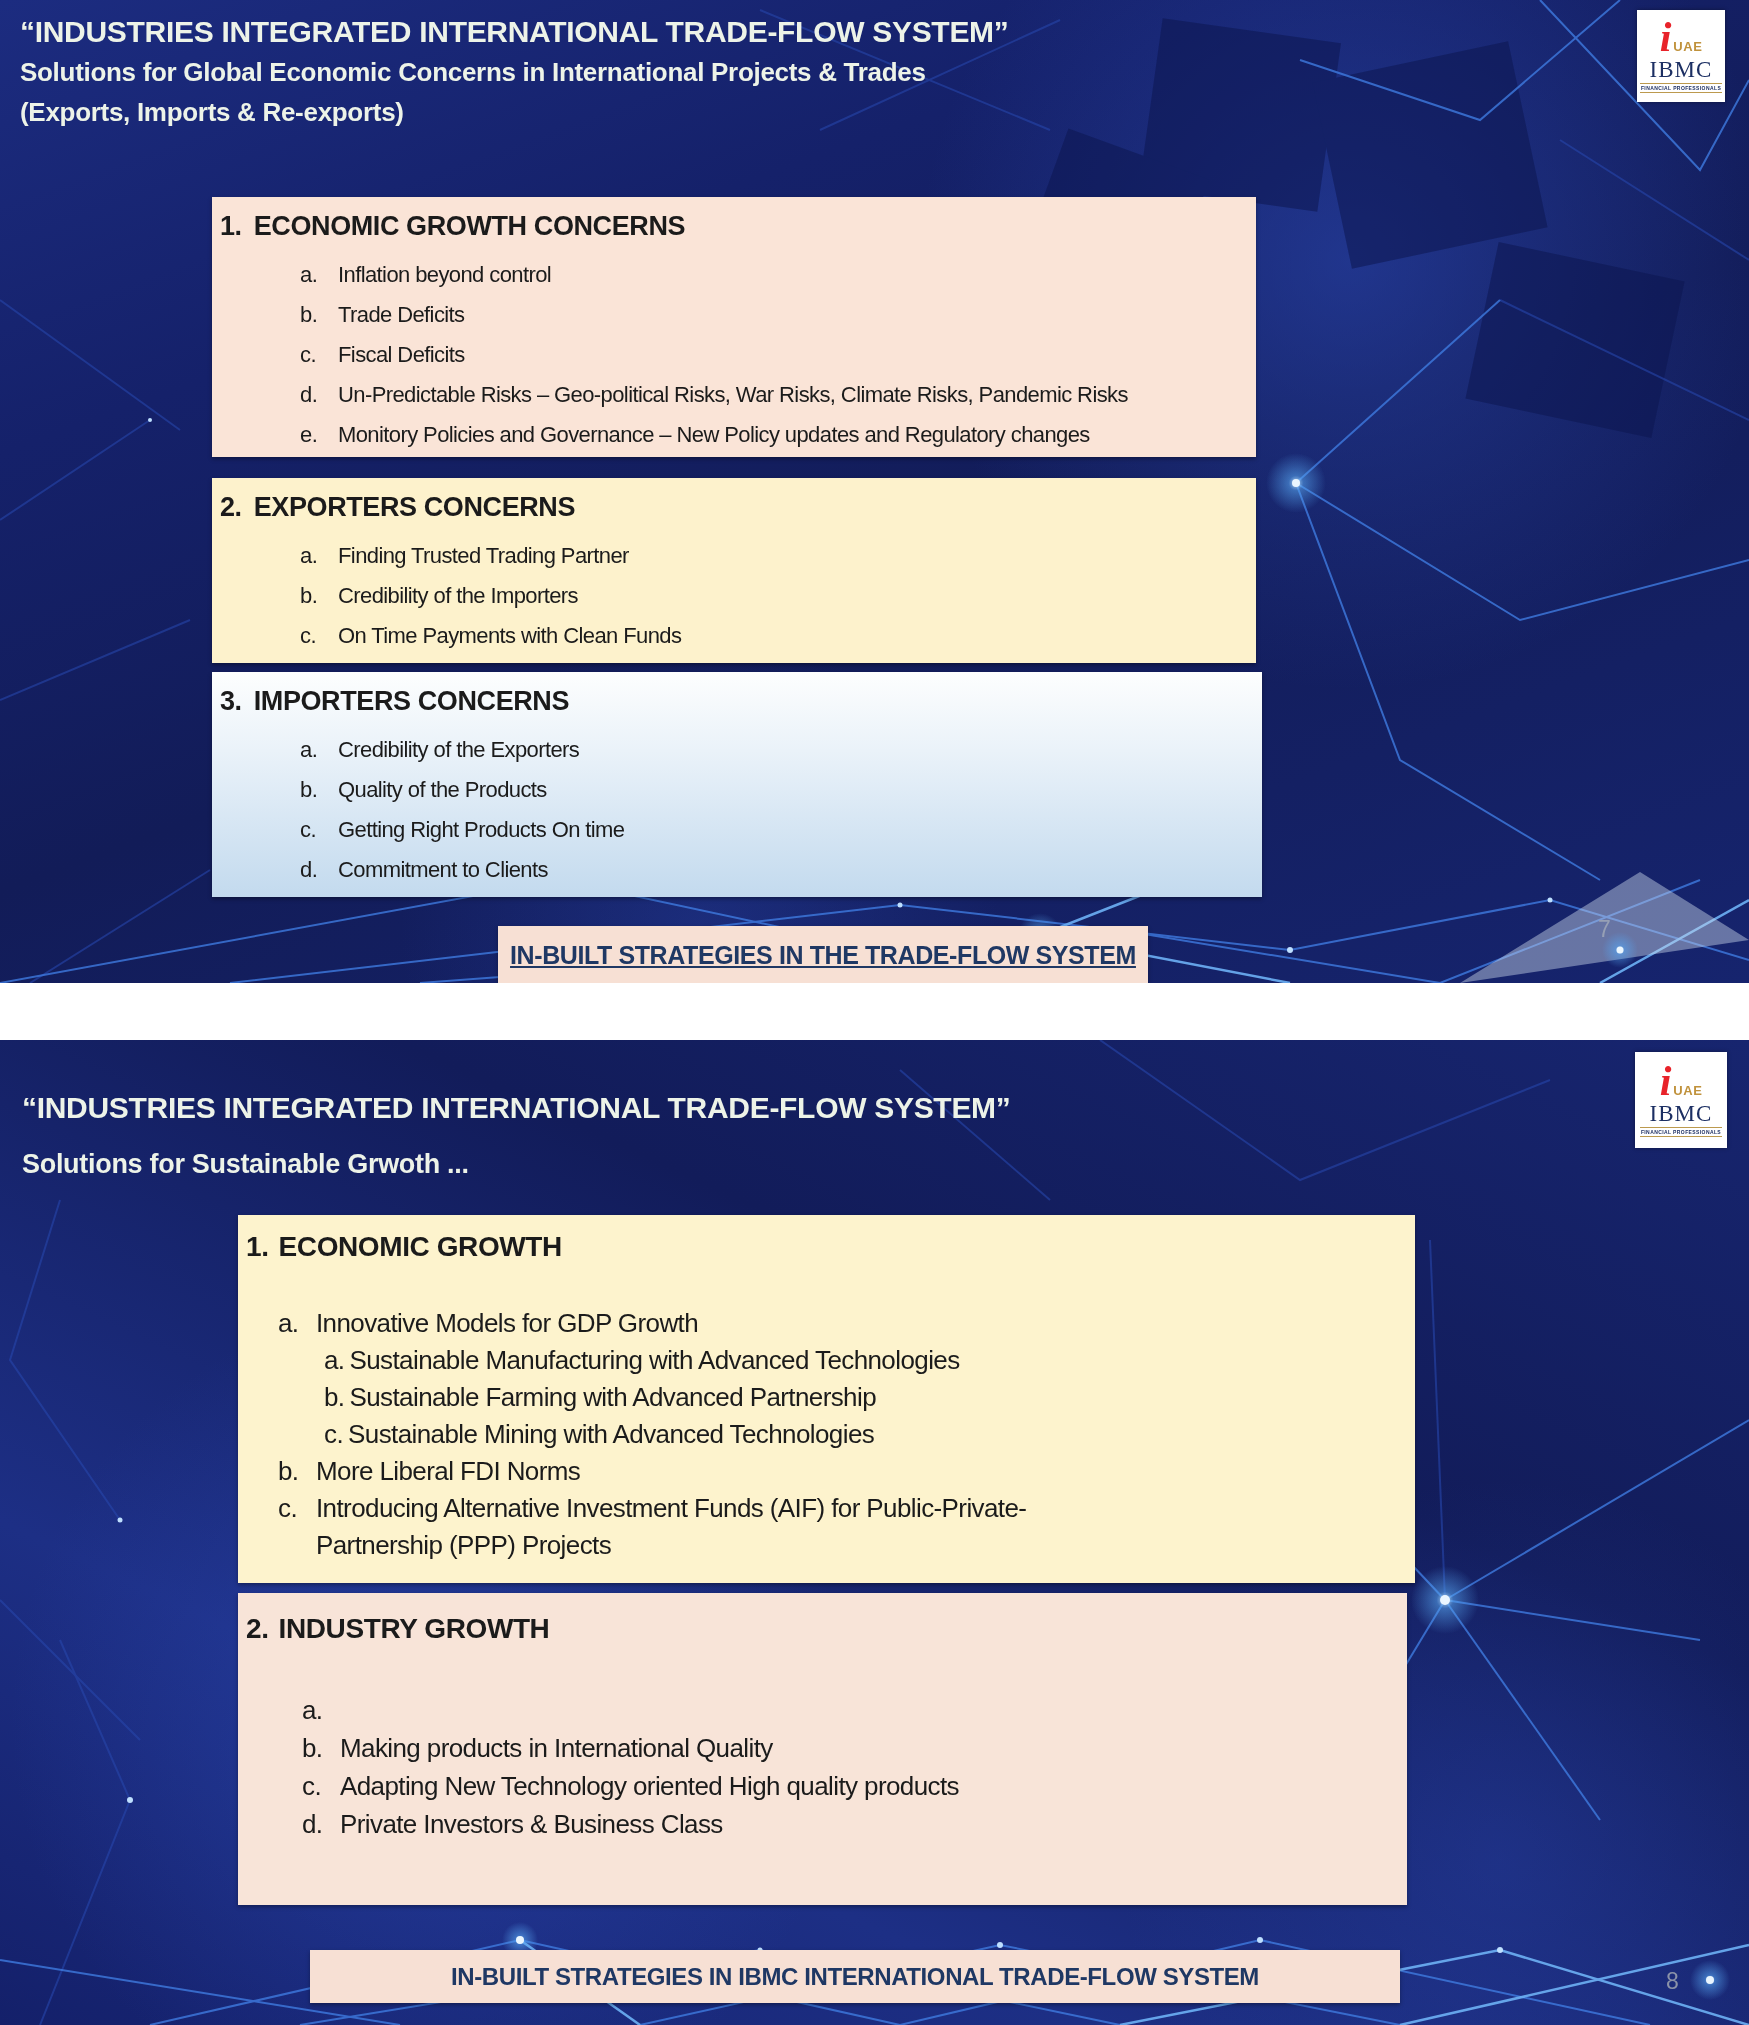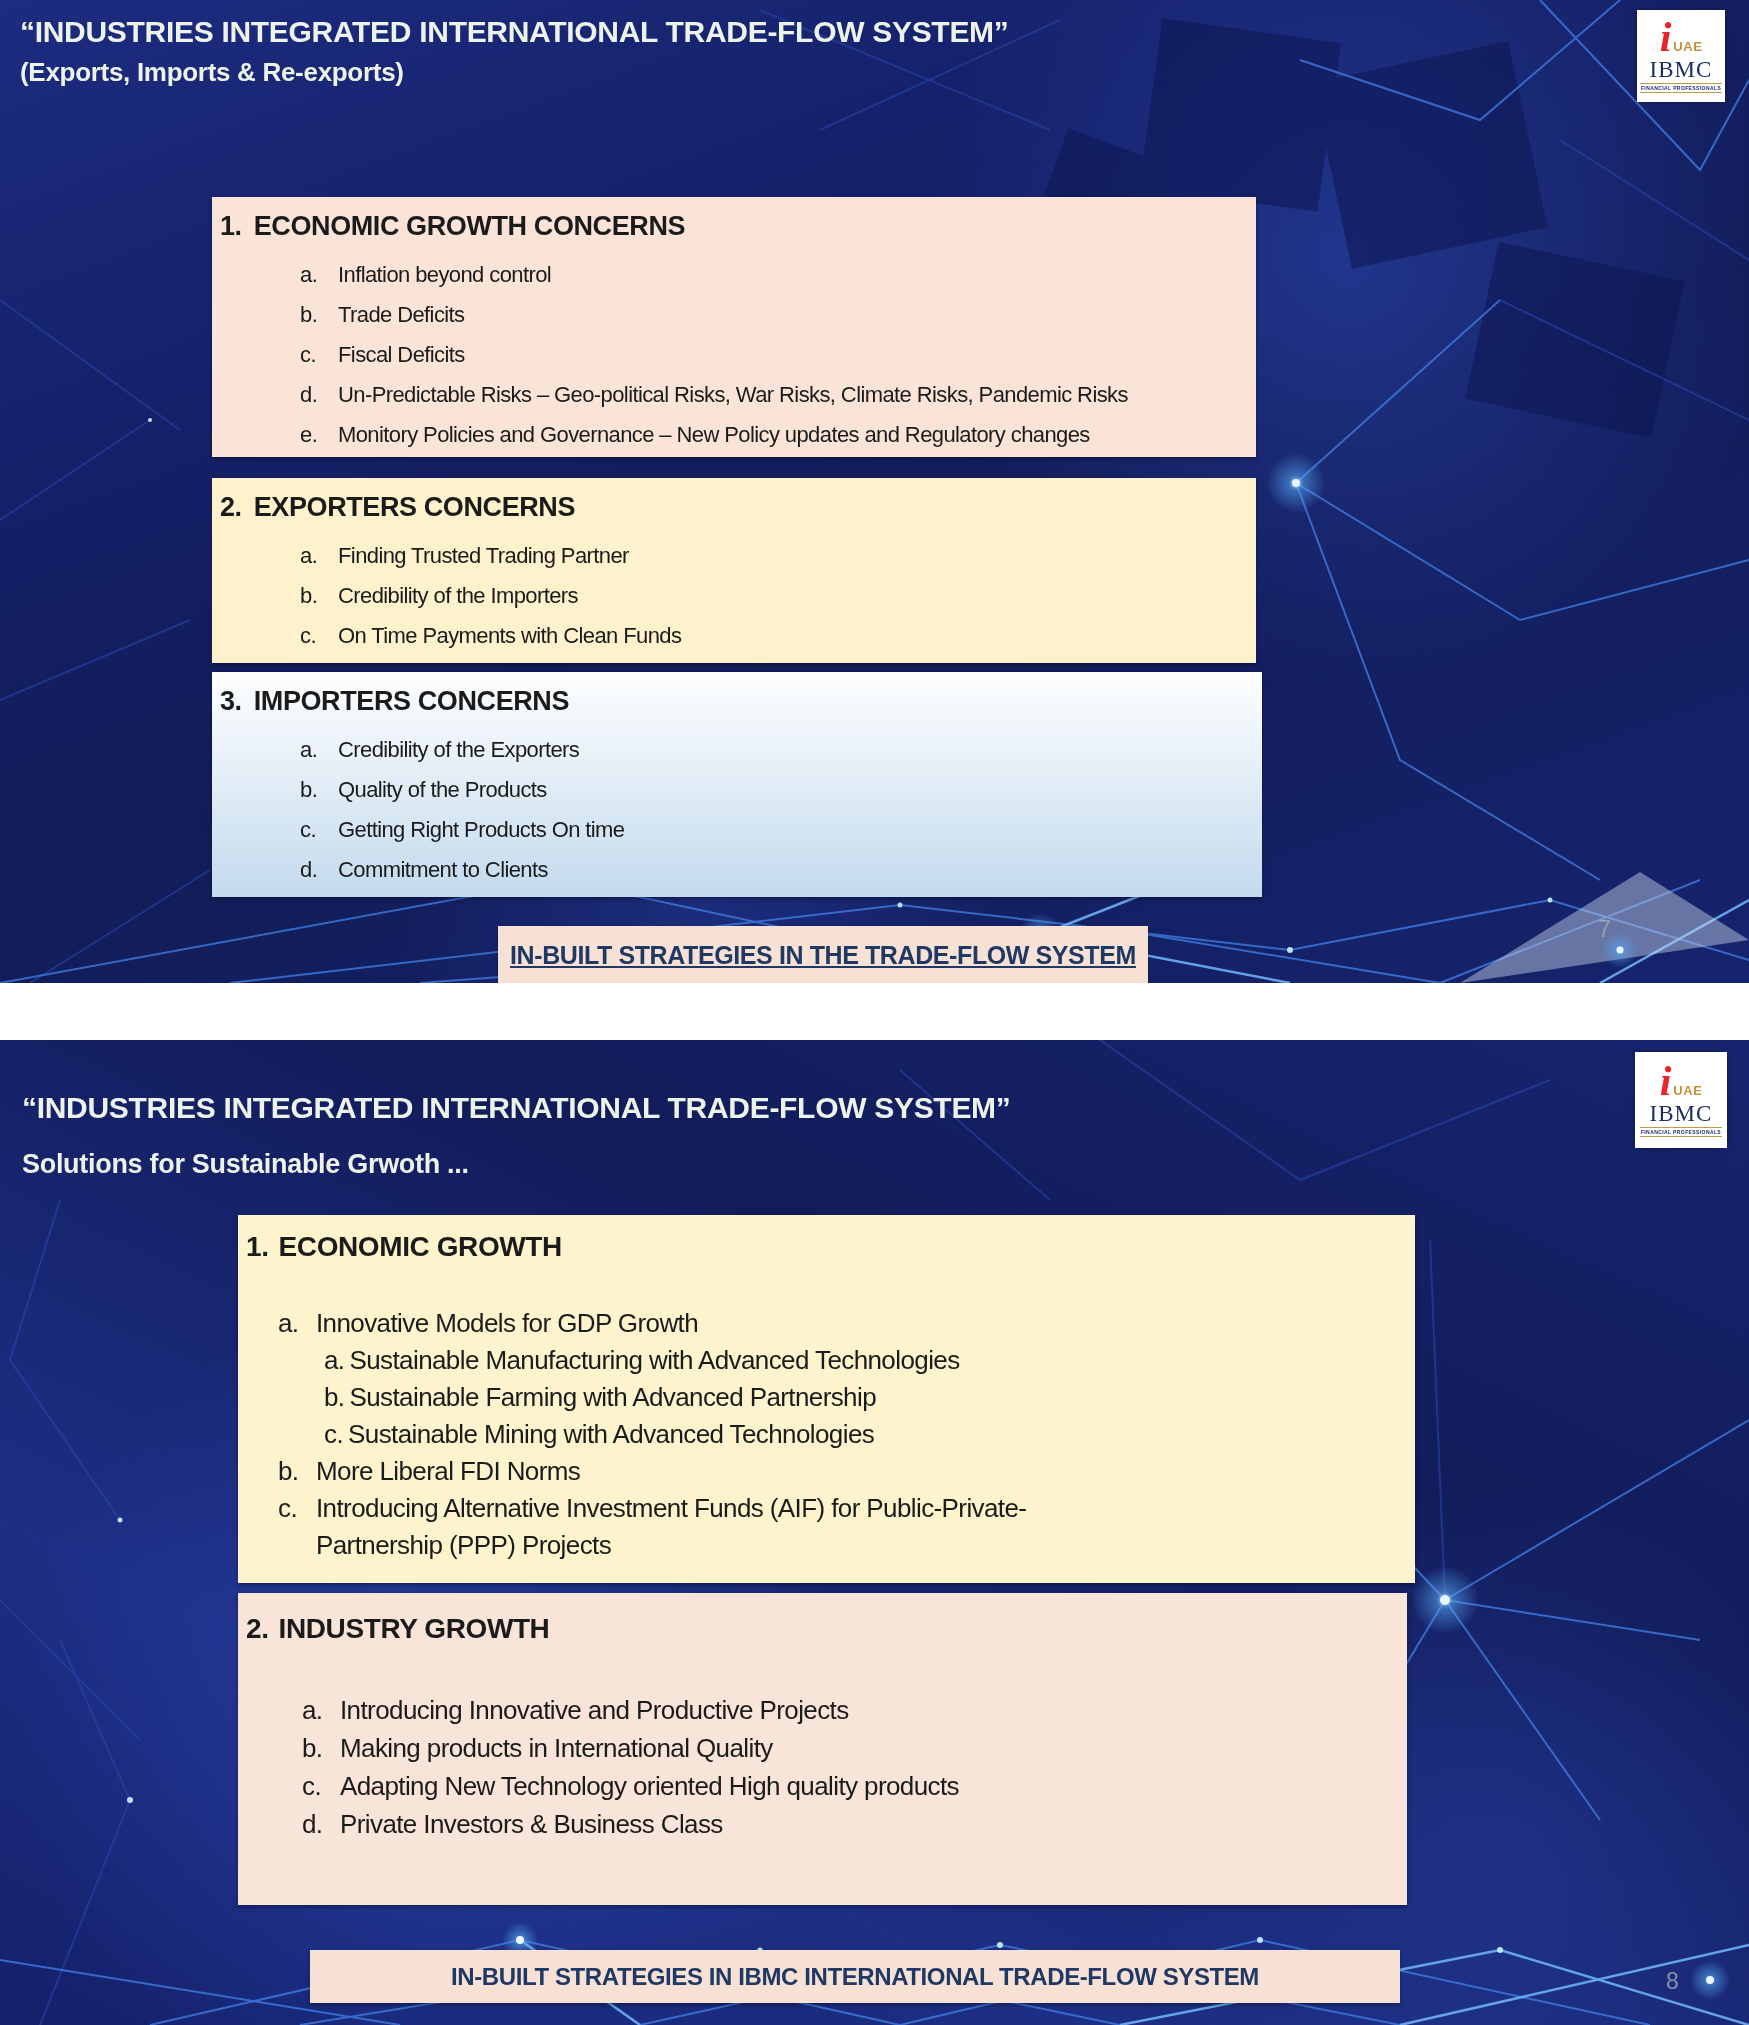--- a/index.html
+++ b/index.html
@@ -128,20 +128,21 @@
       <circle cx="1296" cy="483" r="30" fill="url(#glow1)"></circle>
       <circle cx="1296" cy="483" r="4" fill="#eaf6ff"></circle>
       <circle cx="1040" cy="935" r="22" fill="url(#glow1)"></circle>
       <circle cx="1040" cy="935" r="4.5" fill="#eaf6ff"></circle>
       <circle cx="1620" cy="950" r="18" fill="url(#glow1)"></circle>
       <circle cx="1620" cy="950" r="3.5" fill="#eaf6ff"></circle>
     </svg>
 
     <div class="titleblock tb1">
       <div class="t1">“INDUSTRIES INTEGRATED INTERNATIONAL TRADE-FLOW SYSTEM”</div>
+      <div class="t2">Solutions for Global Economic Concerns in International Projects &amp; Trades</div>
       <div class="t2">(Exports, Imports &amp; Re-exports)</div>
     </div>
 
     <div class="logo logo-s1">
       <div class="logo-top">
         <span class="logo-i">i</span>
         <span class="logo-uae">UAE</span>
       </div>
       <div class="logo-name">IBMC</div>
       <div class="logo-tag">FINANCIAL PROFESSIONALS</div>
@@ -351,21 +352,20 @@
 
     <div class="cbox s2b2">
       <div class="bhead">
         <span class="bnum">2.</span>
         <span class="btitle">INDUSTRY GROWTH</span>
       </div>
       <div class="items s2items">
 
           <div class="item">
             <span class="ilabel">a.</span>
-            <span class="itext"><span>Introducing Innovative and Productive Projects</span></span>
           </div>
 
           <div class="item">
             <span class="ilabel">b.</span>
             <span class="itext"><span>Making products in International Quality</span></span>
           </div>
 
           <div class="item">
             <span class="ilabel">c.</span>
             <span class="itext"><span>Adapting New Technology oriented High quality products</span></span>

